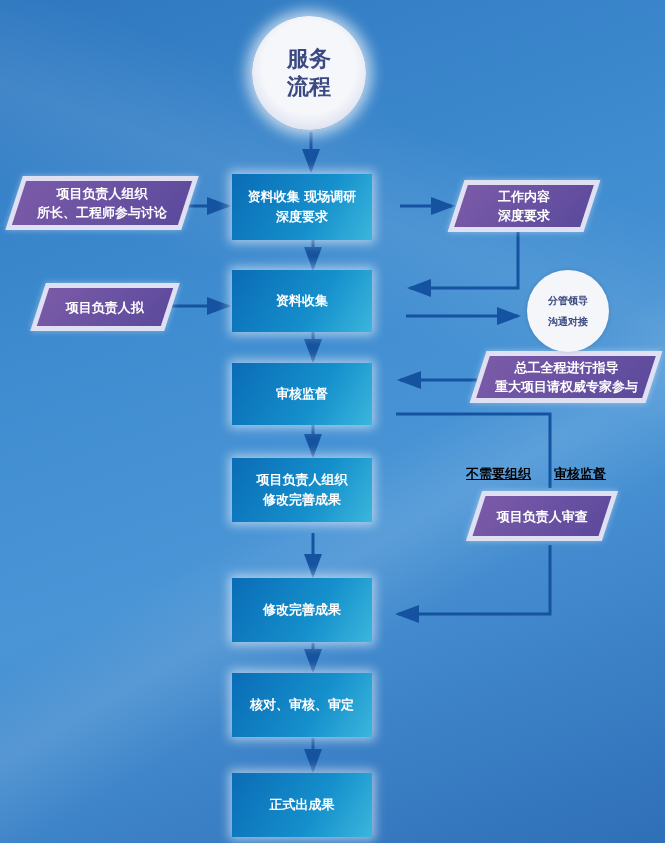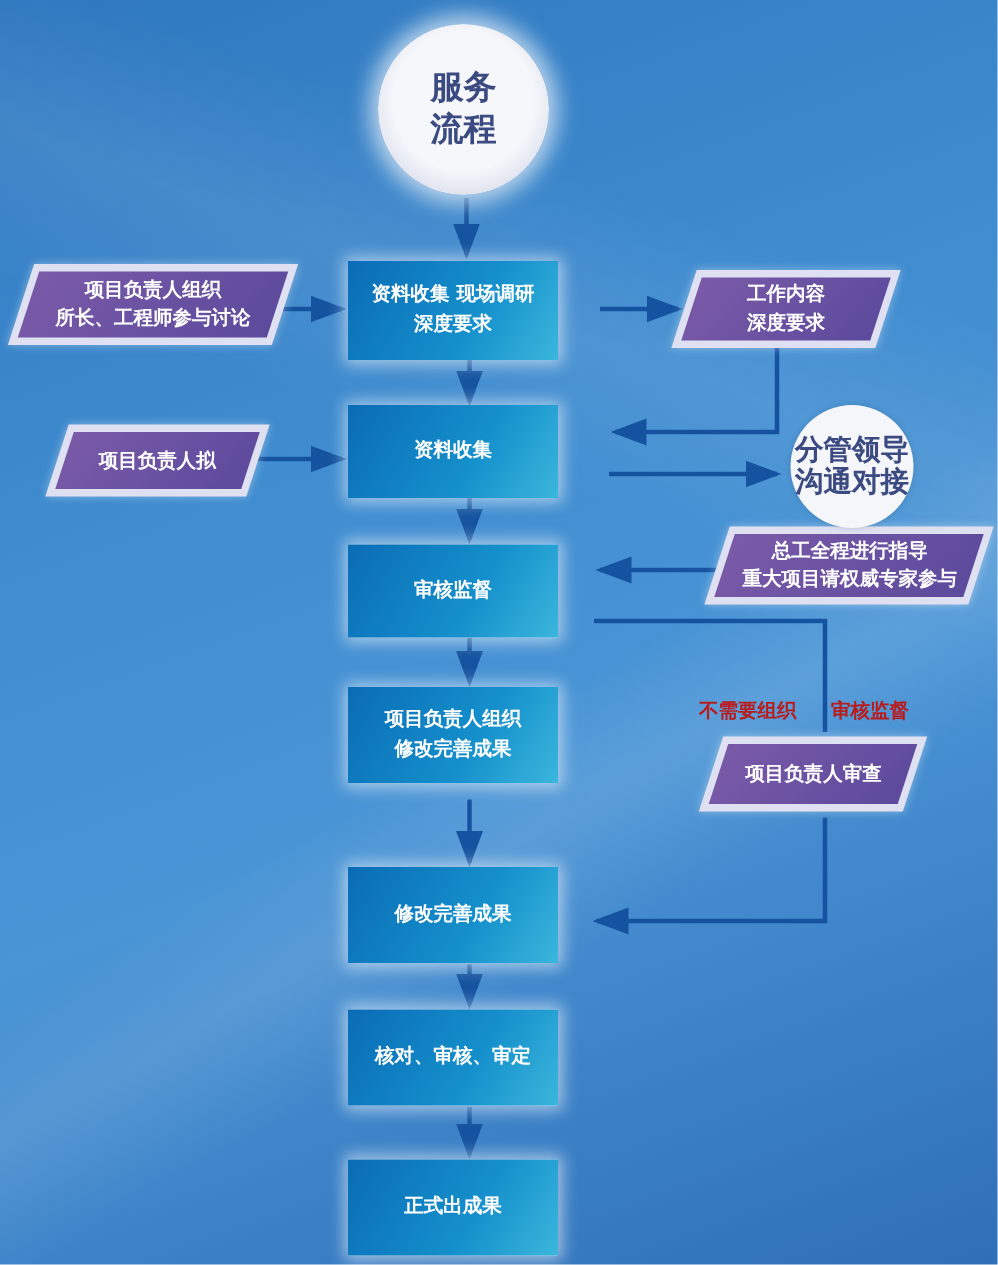--- a/index.html
+++ b/index.html
@@ -7,33 +7,33 @@
     font-family:"DejaVu Sans","Liberation Sans",sans-serif;
     background:linear-gradient(160deg,#2f78c0 0%,#3f8cd0 35%,#4a95d6 60%,#2f6fb8 100%);}
   .sheen{position:absolute;inset:0;
     background:linear-gradient(150deg,rgba(255,255,255,0) 55%,rgba(255,255,255,0.10) 62%,rgba(255,255,255,0) 70%),
                linear-gradient(20deg,rgba(255,255,255,0) 60%,rgba(255,255,255,0.08) 70%,rgba(255,255,255,0) 80%);}
   .circle{position:absolute;border-radius:50%;display:flex;align-items:center;justify-content:center;flex-direction:column;
     color:#3b4a80;font-weight:bold;text-align:center;}
   .title-circle{left:252px;top:16px;width:114px;height:114px;
     background:radial-gradient(circle at 50% 45%,#f6f7fb 55%,#dfe3ef 75%,#c3cbe0 100%);
     box-shadow:0 0 14px 6px rgba(255,255,255,0.65);font-size:22px;line-height:28px;}
-  .mini-circle{left:527px;top:270px;width:82px;height:82px;background:#f4f6fa;font-size:19px;line-height:21px;
+  .mini-circle{left:527px;top:270px;width:82px;height:82px;background:#f4f6fa;font-size:10px;line-height:21px;
     box-shadow:0 0 4px rgba(0,0,0,0.15);}
   .box{position:absolute;left:232px;width:140px;background:#e9eef8;box-shadow:0 0 10px 3px rgba(255,255,255,0.55);
     box-sizing:border-box;padding:0;}
   .box-inner{width:100%;height:100%;background:linear-gradient(120deg,#0a6cb6 0%,#1590cc 60%,#3bb6dc 100%);
     display:flex;align-items:center;justify-content:center;flex-direction:column;color:#fff;font-weight:bold;
     font-size:13px;line-height:20px;text-align:center;}
   .para{position:absolute;transform:skewX(-18deg);background:#dfe0f2;padding:5px;box-sizing:border-box;
     box-shadow:0 0 6px rgba(255,255,255,0.4);}
   .para-inner{width:100%;height:100%;background:linear-gradient(120deg,#7a5aa8,#5c4a9c);
     display:flex;align-items:center;justify-content:center;}
   .para-text{transform:skewX(18deg);color:#fff;font-weight:bold;font-size:13px;line-height:19px;text-align:center;}
-  .label{position:absolute;color:#b91c1c;font-weight:bold;font-size:13px;}
+  .label{position:absolute;color:#000000;font-weight:bold;font-size:13px;text-decoration:underline;}
   svg.arrows{position:absolute;left:0;top:0;}
 </style>
 </head>
 <body>
 
 <div class="sheen"></div>
 
 <svg class="arrows" width="665" height="843">
   <defs>
     <marker id="ah" markerWidth="8" markerHeight="8" refX="7" refY="4" orient="auto">

